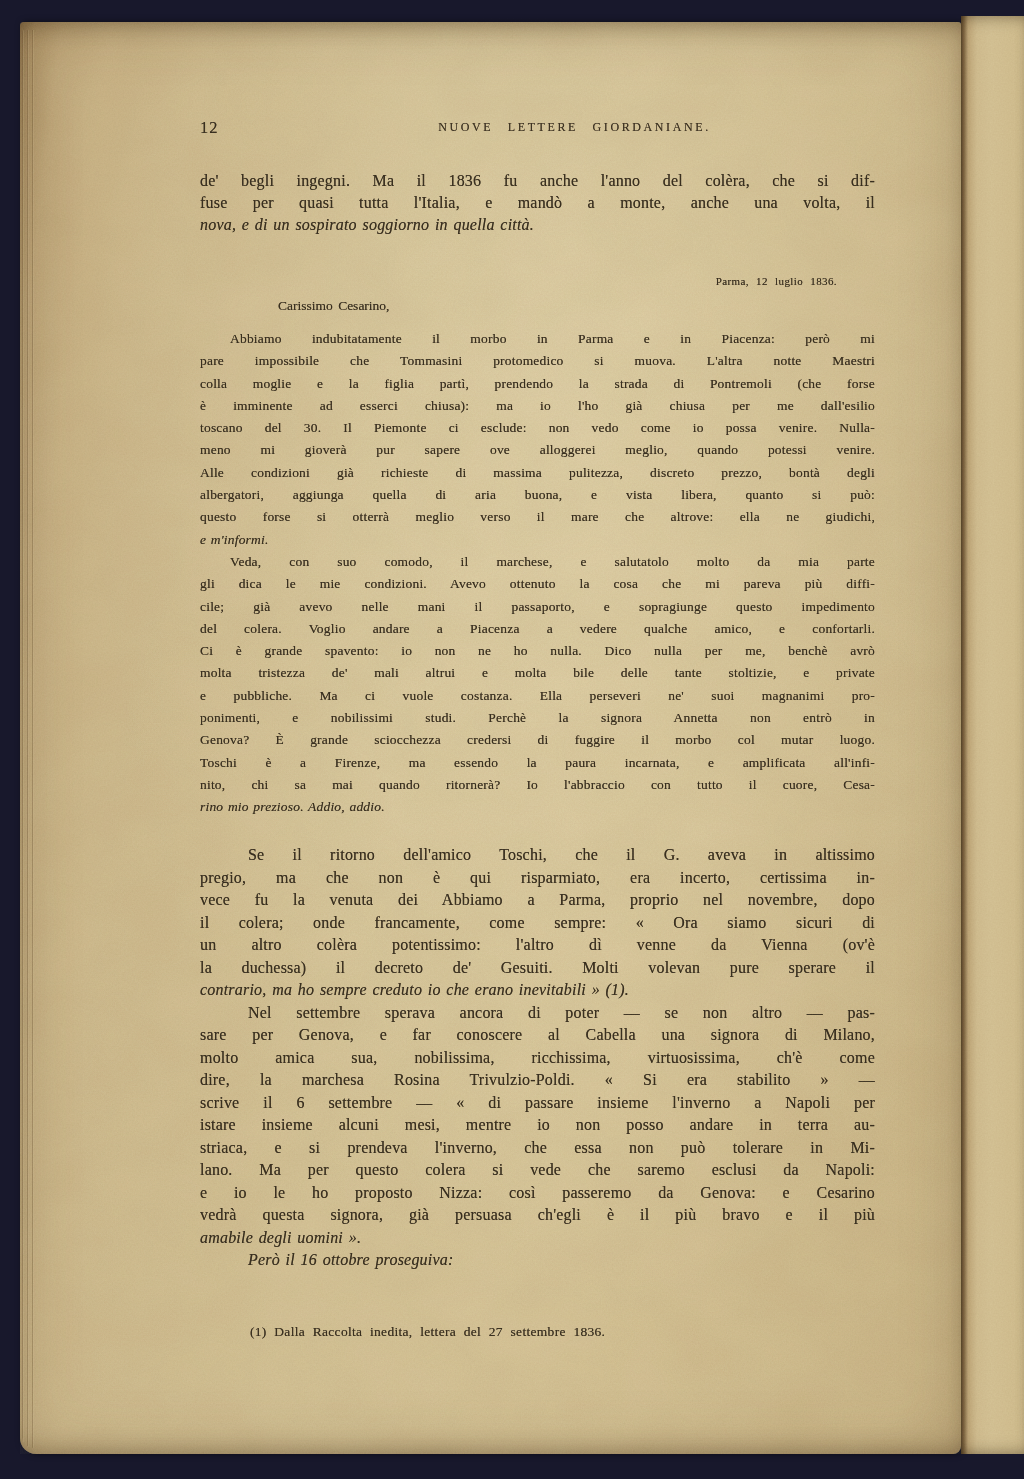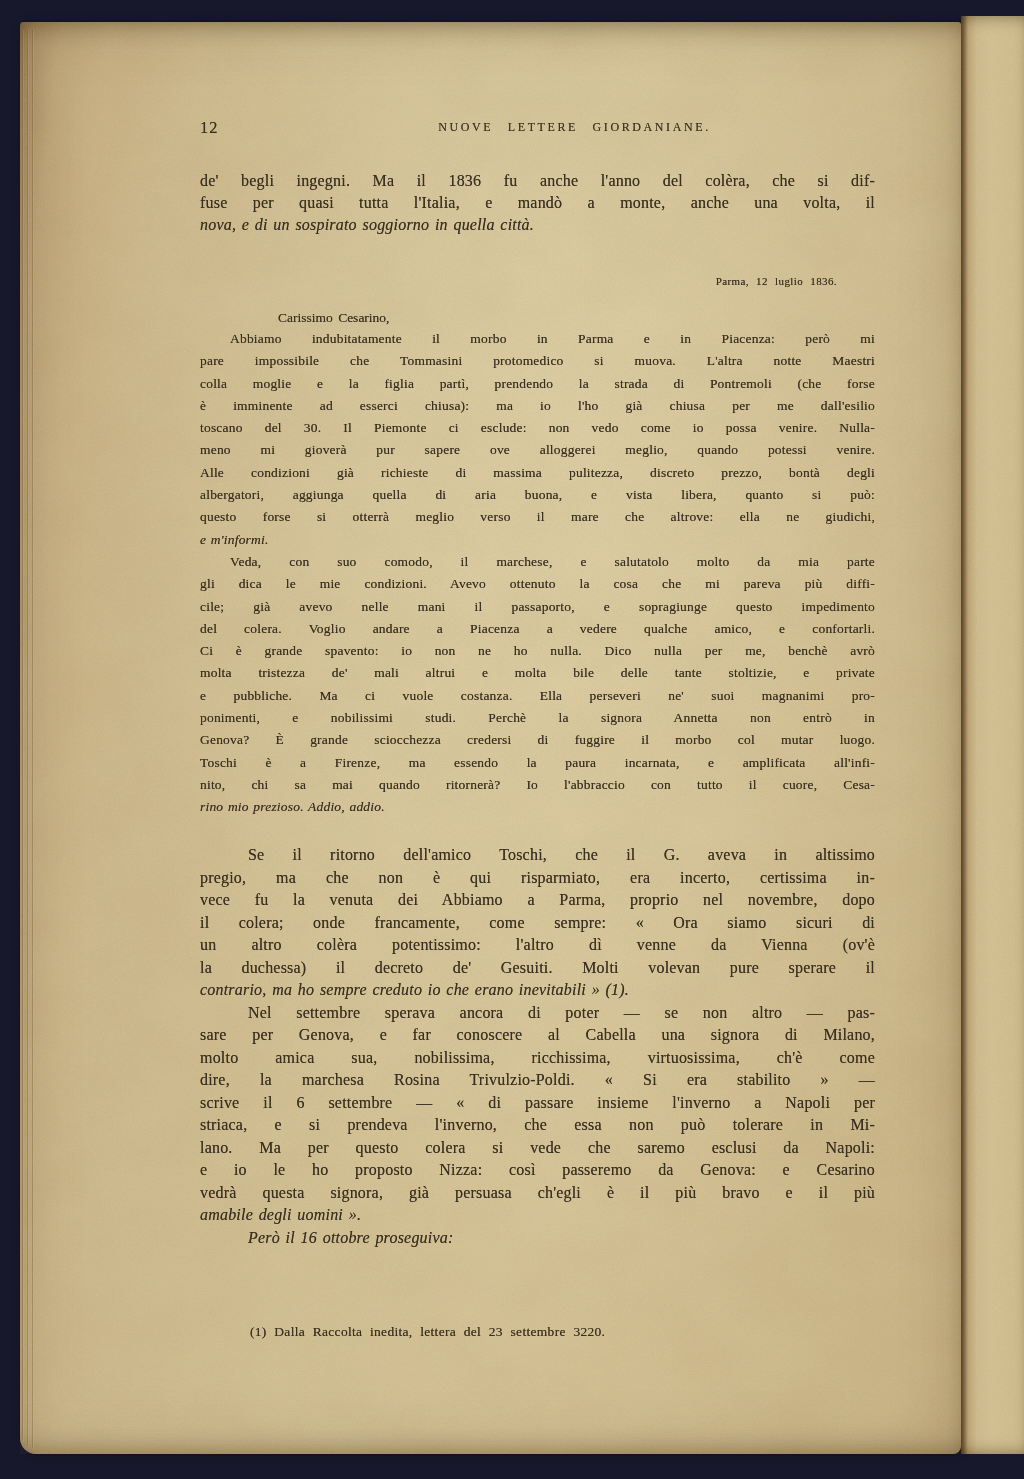--- a/index.html
+++ b/index.html
@@ -78,21 +78,21 @@
   .para .line { text-align: justify; text-align-last: justify; }
   .para .line.last { text-align-last: left; font-style: italic; }
   .main-text { font-size: 16px; line-height: 22.5px; letter-spacing: 0.2px; word-spacing: 1.5px; }
   .intro { position: absolute; top: 148px; left: 0; width: 100%; line-height: 21.8px; }
   .dateline {
     position: absolute; top: 253px; left: 0; width: 100%;
     font-size: 11px; text-align: right; padding-right: 38px;
     box-sizing: border-box; word-spacing: 4px; letter-spacing: 0.4px;
   }
   .salutation {
-    position: absolute; top: 288px; left: 0;
+    position: absolute; top: 276px; left: 0;
     padding-left: 78px; font-size: 13.5px; word-spacing: 2px; font-family: Liberation Serif, serif;
   }
   .letter-block { position: absolute; top: 306px; left: 0; width: 100%; }
   .letter-para { font-size: 13.5px; line-height: 22.3px; letter-spacing: 0.2px; word-spacing: 1px; }
   .indent-letter .line:first-child { padding-left: 30px; }
   .narrative { position: absolute; top: 822px; left: 0; width: 100%; }
   .indent-main .line:first-child { padding-left: 48px; }
   .footnote {
     position: absolute; top: 1302px; left: 0; width: 100%;
     font-size: 13.5px; padding-left: 50px; box-sizing: border-box;
@@ -167,32 +167,33 @@
             <div class="line">un altro colèra potentissimo: l'altro dì venne da Vienna (ov'è</div>
             <div class="line">la duchessa) il decreto de' Gesuiti. Molti volevan pure sperare il</div>
             <div class="line last">contrario, ma ho sempre creduto io che erano inevitabili » (1).</div>
           </div>
         <div class="para main-text indent-main">
             <div class="line">Nel settembre sperava ancora di poter — se non altro — pas-</div>
             <div class="line">sare per Genova, e far conoscere al Cabella una signora di Milano,</div>
             <div class="line">molto amica sua, nobilissima, ricchissima, virtuosissima, ch'è come</div>
             <div class="line">dire, la marchesa Rosina Trivulzio-Poldi. « Si era stabilito » —</div>
             <div class="line">scrive il 6 settembre — « di passare insieme l'inverno a Napoli per</div>
+            <div class="line">istare insieme alcuni mesi, mentre io non posso andare in terra au-</div>
             <div class="line">striaca, e si prendeva l'inverno, che essa non può tolerare in Mi-</div>
             <div class="line">lano. Ma per questo colera si vede che saremo esclusi da Napoli:</div>
             <div class="line">e io le ho proposto Nizza: così passeremo da Genova: e Cesarino</div>
             <div class="line">vedrà questa signora, già persuasa ch'egli è il più bravo e il più</div>
             <div class="line last">amabile degli uomini ».</div>
           </div>
         <div class="para main-text indent-main">
             <div class="line last">Però il 16 ottobre proseguiva:</div>
           </div>
       </div>
 
-      <div class="footnote">(1) Dalla Raccolta inedita, lettera del 23 settembre 3220.</div>
+      <div class="footnote">(1) Dalla Raccolta inedita, lettera del 27 settembre 1836.</div>
     </div>
 
     <svg class="grain blotch" xmlns="http://www.w3.org/2000/svg" preserveAspectRatio="none">
       <filter id="blotch">
         <feTurbulence type="fractalNoise" baseFrequency="0.012 0.016" numOctaves="3" seed="7" stitchTiles="stitch"></feTurbulence>
         <feColorMatrix type="matrix" values="0 0 0 0 0.45  0 0 0 0 0.35  0 0 0 0 0.20  0 0 0 0.9 0"></feColorMatrix>
       </filter>
       <rect width="100%" height="100%" filter="url(#blotch)"></rect>
     </svg>
     <svg class="grain mul" xmlns="http://www.w3.org/2000/svg" preserveAspectRatio="none">

